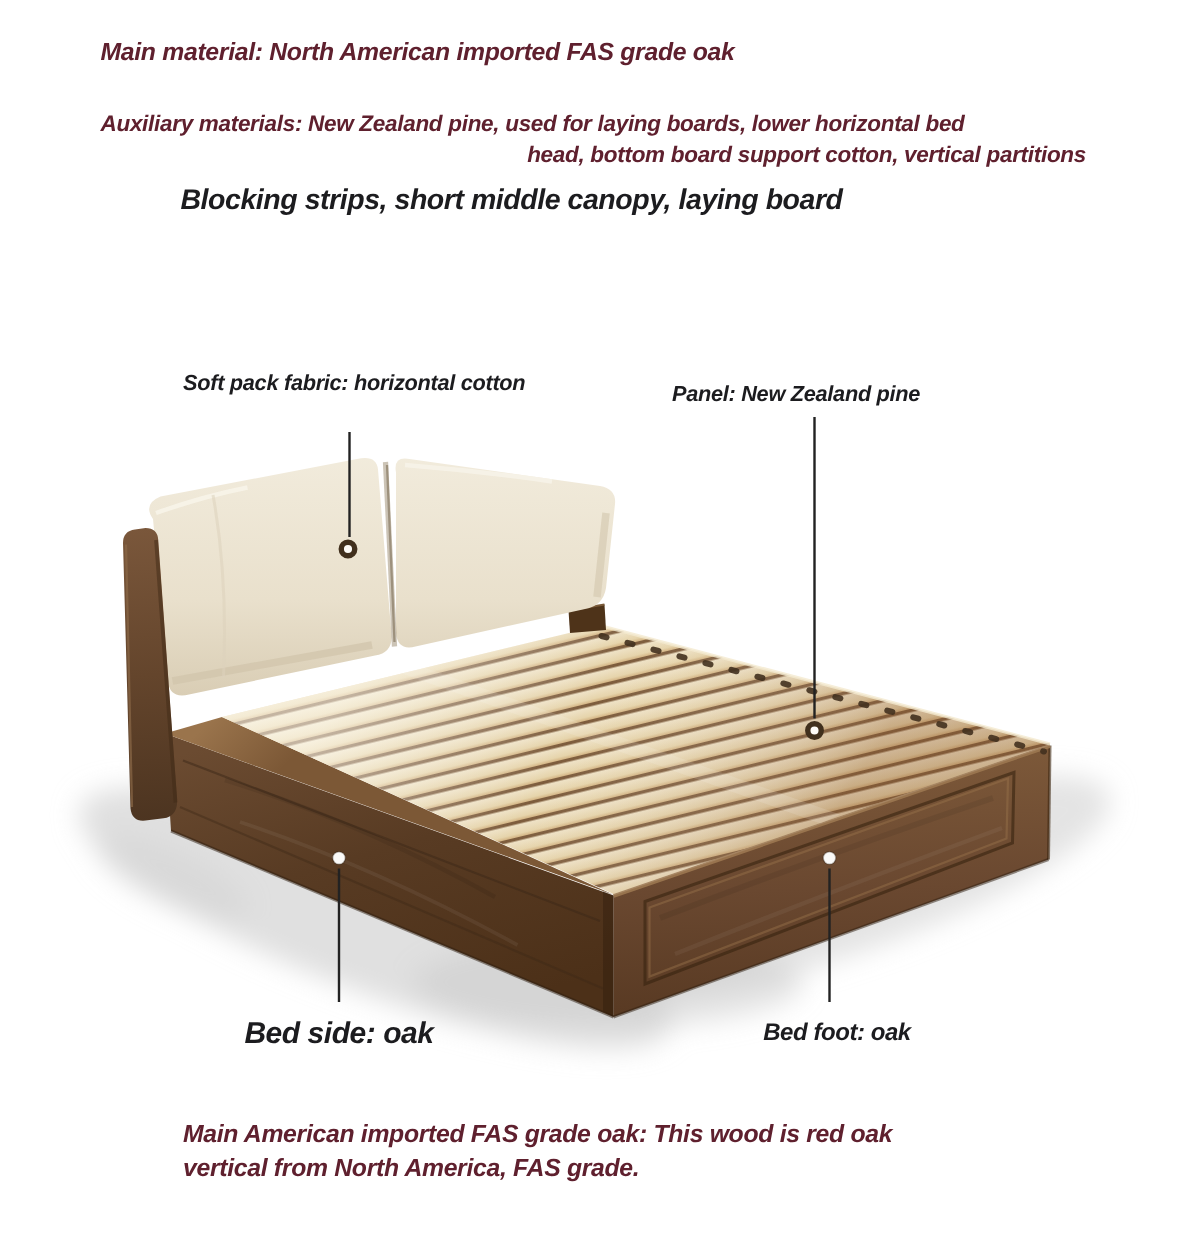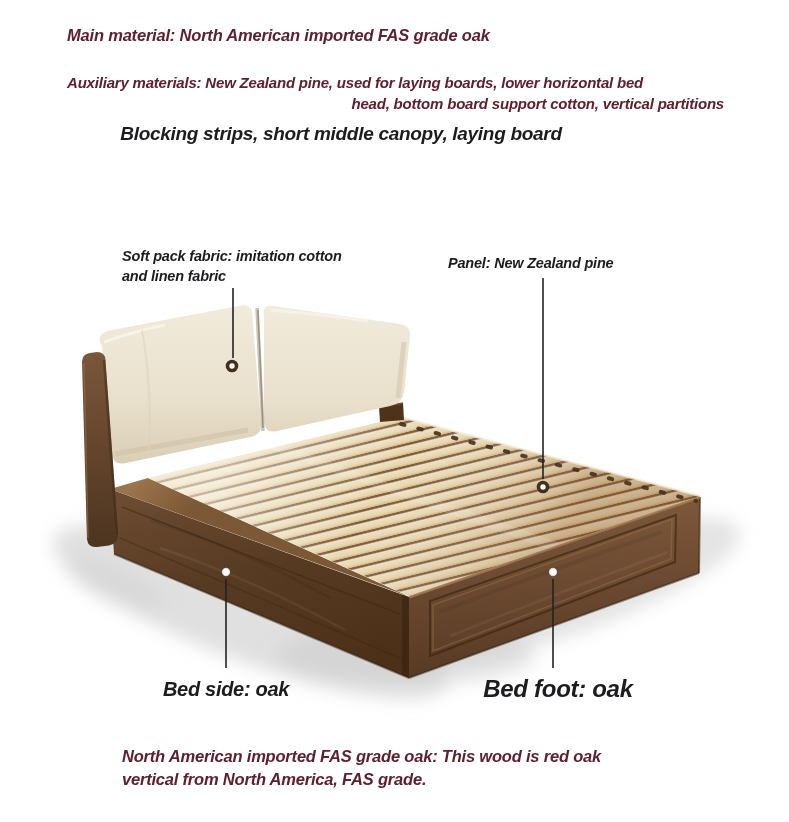--- a/index.html
+++ b/index.html
@@ -15,21 +15,21 @@
   .txt{position:absolute;font-weight:700;letter-spacing:-0.2px;}
   .red{color:#5f202e;}
   .blk{color:#1c1c1f;}
   .main-material{left:67px;top:26px;font-size:16.5px;line-height:18px;}
   .aux-materials{left:67px;top:59px;width:657px;font-size:15px;line-height:21px;margin-top:13px;}
   .aux-line2{text-align:right;}
   .blocking{left:0;top:122px;width:648px;text-align:center;font-size:19px;line-height:23.5px;letter-spacing:-0.3px;padding-left:17px;}
   .softpack{left:122px;top:246px;font-size:14.5px;line-height:20px;}
   .panel-label{left:448px;top:254px;font-size:14.5px;line-height:18px;}
   .bed-side-label{left:66px;top:677px;width:320px;text-align:center;font-size:20px;line-height:24px;letter-spacing:-0.3px;}
-  .bed-foot-label{left:398px;top:677px;width:320px;text-align:center;font-size:24px;line-height:24px;letter-spacing:-0.3px;}
+  .bed-foot-label{left:398px;top:677px;width:320px;text-align:center;font-size:16px;line-height:24px;letter-spacing:-0.3px;}
   .footer-note{left:122px;top:745px;font-size:16.5px;line-height:23px;}
   svg.bed{position:absolute;left:0;top:0;}
 </style>
 </head>
 <body>
 
 <div class="page">
 
   <svg class="bed" width="789" height="822" viewBox="0 0 789 822">
     <defs>
@@ -159,28 +159,27 @@
   <div class="txt red aux-materials">
     <div>Auxiliary materials: New Zealand pine, used for laying boards, lower horizontal bed</div>
     <div class="aux-line2">head, bottom board support cotton, vertical partitions</div>
   </div>
 
   <div class="txt blk blocking">
     <div>Blocking strips, short middle canopy, laying board</div>
   </div>
 
   <div class="txt blk softpack">
-    <div>Soft pack fabric: imitation cotton</div>
-    <div>and linen fabric</div>
+    <div>Soft pack fabric: horizontal cotton</div>
   </div>
 
   <div class="txt blk panel-label">Panel: New Zealand pine</div>
 
   <div class="txt blk bed-side-label">Bed side: oak</div>
 
   <div class="txt blk bed-foot-label">Bed foot: oak</div>
 
   <div class="txt red footer-note">
-    <div>North American imported FAS grade oak: This wood is red oak</div>
+    <div>Main American imported FAS grade oak: This wood is red oak</div>
     <div>vertical from North America, FAS grade.</div>
   </div>
 
 </div>
 
 </body></html>

